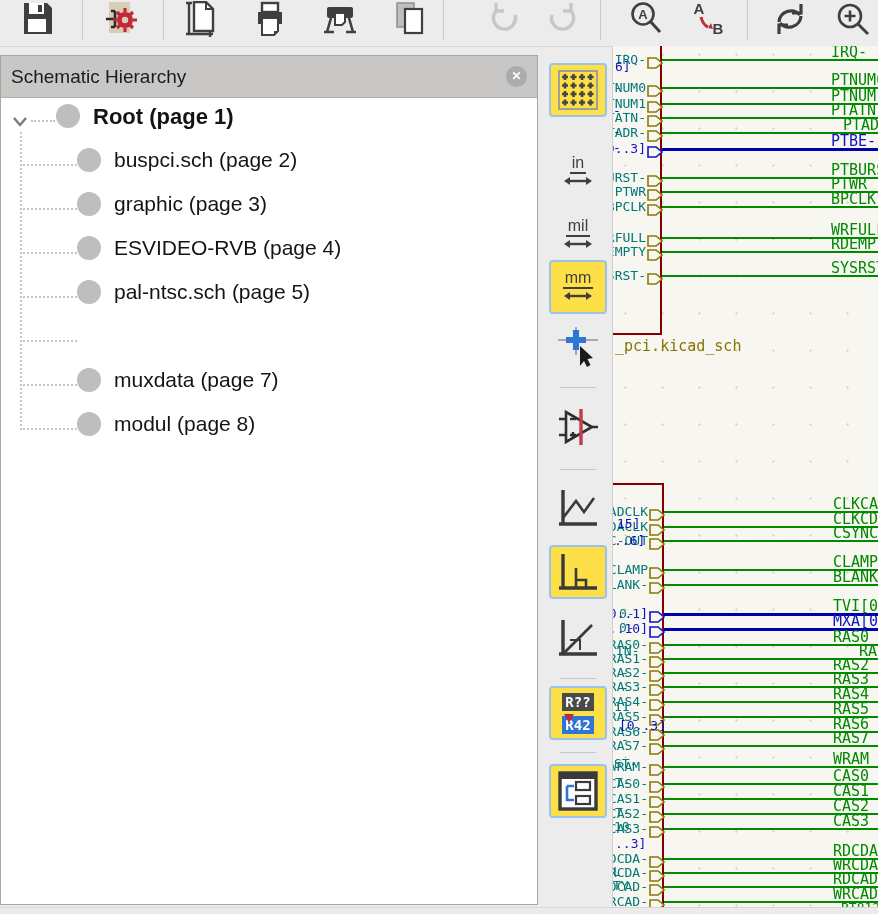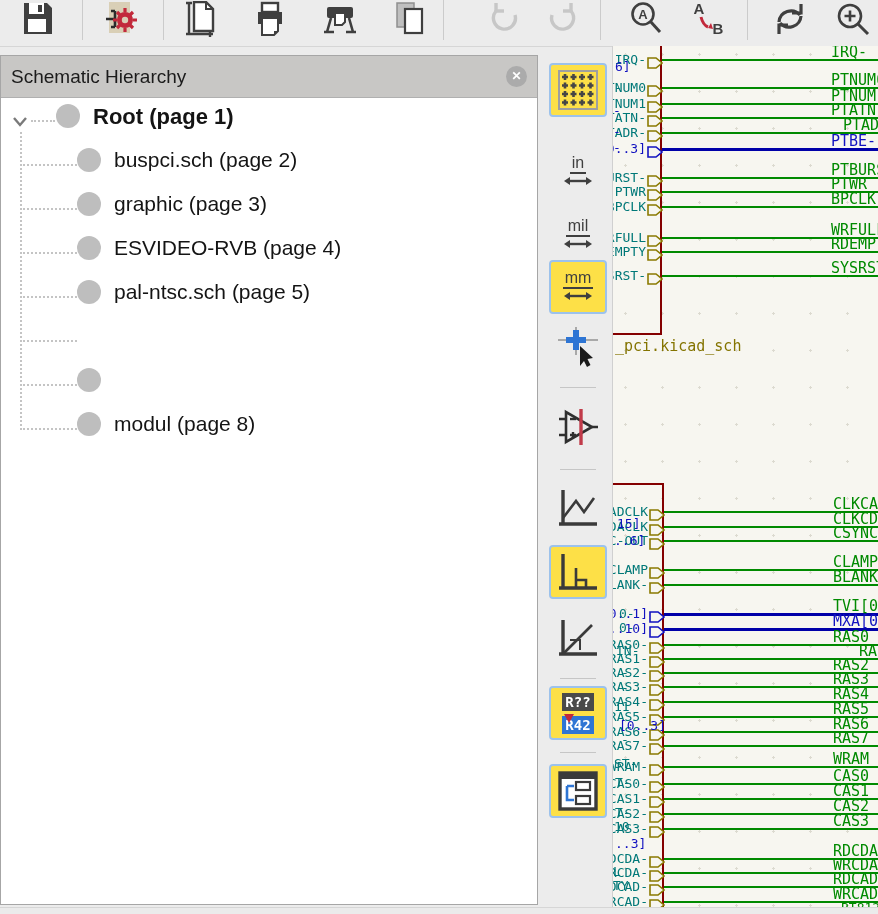--- a/index.html
+++ b/index.html
@@ -197,20 +197,21 @@
         <div class="tree-row" style="top: 138px; left: 76px;">
           <span class="bullet"></span>
           <span class="tree-label">ESVIDEO-RVB (page 4)</span>
         </div>
         <div class="tree-row" style="top: 182px; left: 76px;">
           <span class="bullet"></span>
           <span class="tree-label">pal-ntsc.sch (page 5)</span>
         </div>
         <div class="tree-row" style="top: 270px; left: 76px;">
           <span class="bullet"></span>
+          <span class="tree-label">muxdata (page 7)</span>
         </div>
         <div class="tree-row" style="top: 314px; left: 76px;">
           <span class="bullet"></span>
           <span class="tree-label">modul (page 8)</span>
         </div>
       </div>
   </div>
 
   <div id="leftToolbar">
       <div class="lt-btn selected" style="top: 63px;">

